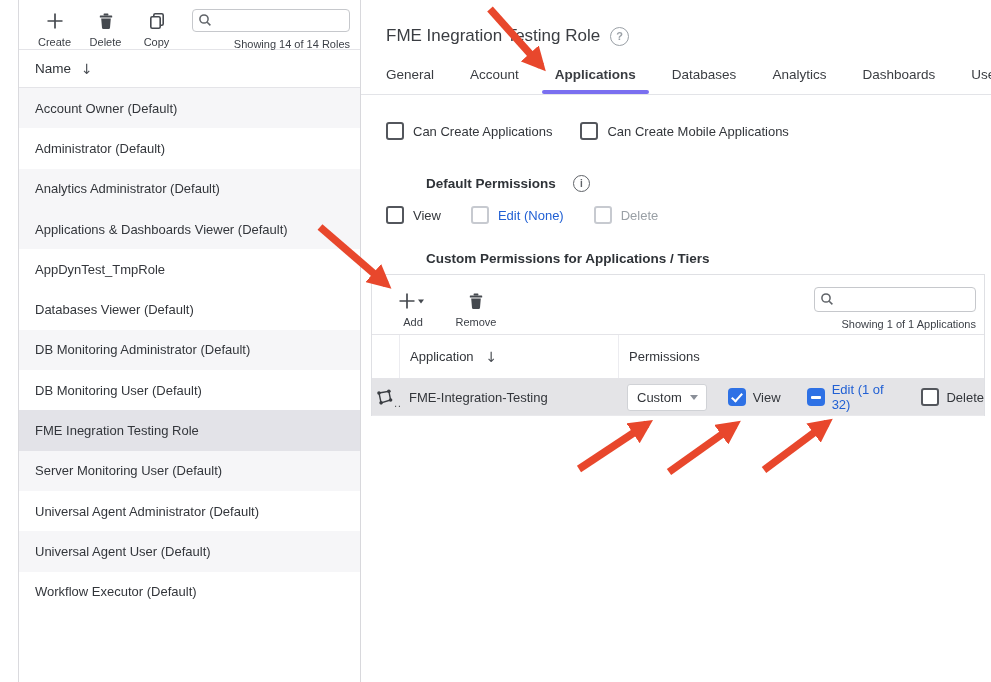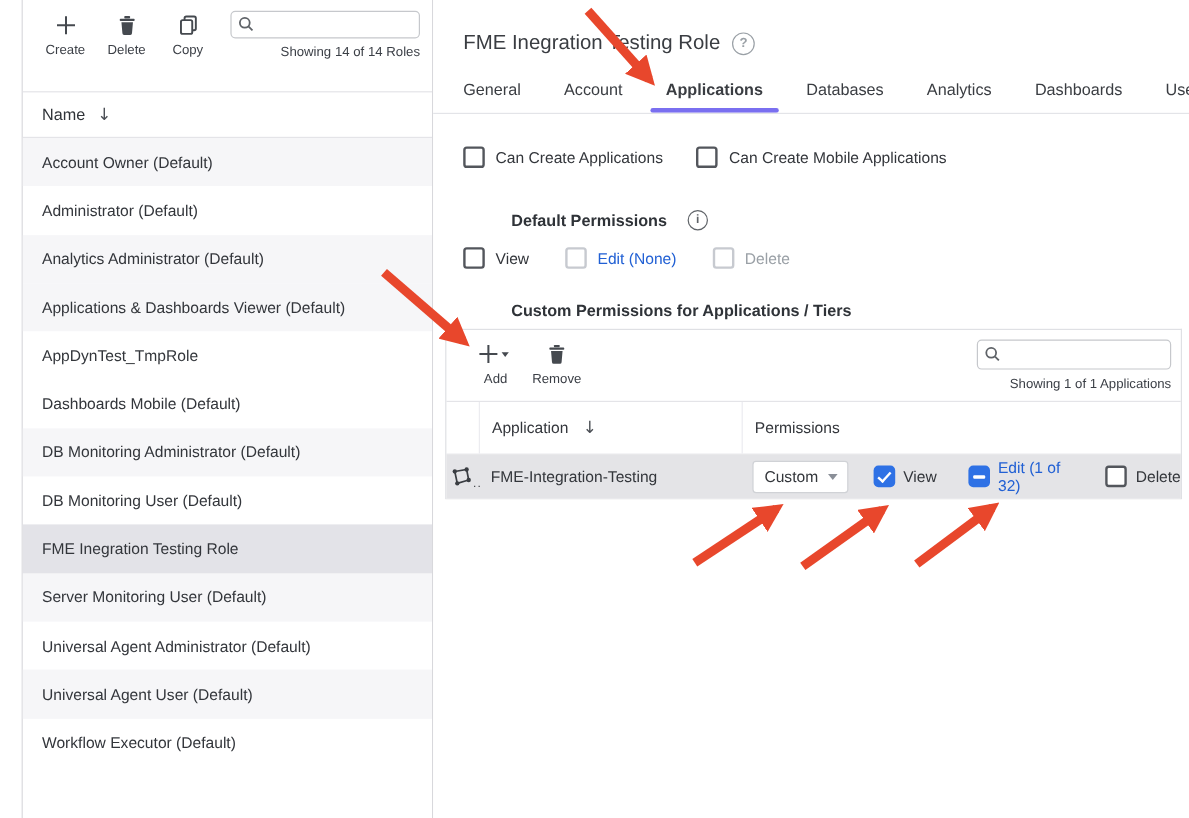--- a/index.html
+++ b/index.html
@@ -1,21 +1,21 @@
 <!DOCTYPE html>
 <html style="--accent: #7a6ff0; --cb-blue: #2e71e5; --link: #2160d4;"><head>
 <meta charset="utf-8">
 <style>
   html,body{margin:0;padding:0;background:#fff;}
   .stage{position:relative;width:991px;height:682px;background:#fff;overflow:hidden;
          font-family:"Liberation Sans",sans-serif;color:#33363b;-webkit-font-smoothing:antialiased;}
   
   .sidebar{position:absolute;left:18px;top:0;width:341px;height:682px;
            border-left:1px solid #dadade;border-right:1px solid #d8d8dc;background:#fff;}
-  .side-toolbar{height:77px;border-bottom:1px solid #e4e4e8;display:flex;align-items:flex-start;
+  .side-toolbar{height:50px;border-bottom:1px solid #e4e4e8;display:flex;align-items:flex-start;
                 padding:9px 10px 0 10px;box-sizing:border-box;}
   .tool-btn{width:51px;display:flex;flex-direction:column;align-items:center;gap:3px;cursor:pointer;}
   .tool-btn .glyph{height:24px;display:flex;align-items:center;justify-content:center;}
   .tool-btn .lbl{font-size:11px;color:#3b3f46;}
   .search-col{margin-left:auto;display:flex;flex-direction:column;align-items:flex-end;width:158px;}
   .search-wrap{position:relative;width:100%;}
   .search-wrap input{width:100%;height:23px;box-sizing:border-box;border:1px solid #c6c8cc;border-radius:4px;
                      padding:0 6px 0 26px;font-size:12px;outline:none;font-family:inherit;}
   .search-wrap .mag{position:absolute;left:6px;top:4px;}
   .showing{font-size:11px;color:#3b3f46;margin-top:6px;}
@@ -52,22 +52,22 @@
   .create-opts{margin-top:27px;gap:28px;}
   .sec-heading{display:flex;align-items:center;gap:17px;margin:35px 0 0 25px;
                font-size:13.5px;font-weight:bold;color:#2f3338;padding-left:40px;}
   .info-icon{width:15px;height:15px;border:1.5px solid #5f6368;border-radius:50%;color:#5f6368;
              font-size:10px;font-style:normal;display:flex;align-items:center;justify-content:center;cursor:pointer;}
   .default-opts{margin-top:14px;gap:30px;}
   .link-text{color:var(--link,#2160d4);}
   .muted{color:#9aa0a6;}
   
   .cp-panel{margin:8px 6px 0 10px;border:1px solid #dfe0e4;border-bottom:none;background:#fff;}
-  .cp-toolbar{height:60px;border-bottom:1px solid #e4e4e8;display:flex;align-items:flex-start;
-              padding:8px 8px 0 18px;box-sizing:border-box;}
+  .cp-toolbar{height:60px;border-bottom:1px solid #e4e4e8;display:flex;align-items:center;
+              padding:8px 8px 0 18px;box-sizing:border-box;gap:12px;}
   .cp-toolbar .tool-btn{width:46px;}
   .cp-search-col{margin-left:auto;display:flex;flex-direction:column;align-items:flex-end;width:162px;}
   .cp-search-col input{height:25px;}
   .tbl-header{display:flex;height:43px;border-bottom:1px solid #e4e4e8;font-size:13px;color:#33363b;}
   .col-icon{width:27px;flex:none;border-right:1px solid #ececf0;}
   .col-app{width:208px;flex:none;display:flex;align-items:center;gap:12px;padding-left:10px;
            border-right:1px solid #ececf0;cursor:pointer;}
   .col-perm{flex:1;display:flex;align-items:center;padding-left:10px;}
   .tbl-row{display:flex;height:36px;background:#e4e4e7;align-items:center;font-size:13px;
            border-bottom:1px solid #e9e9ec;}
@@ -138,21 +138,21 @@
       <span>Name</span>
       <span class="arrow-glyph">↓</span>
     </div>
 
     <div>
       <div class="role-item alt">Account Owner (Default)</div>
       <div class="role-item">Administrator (Default)</div>
       <div class="role-item alt">Analytics Administrator (Default)</div>
       <div class="role-item alt">Applications &amp; Dashboards Viewer (Default)</div>
       <div class="role-item">AppDynTest_TmpRole</div>
-      <div class="role-item">Dashboards Mobile (Default)</div>
+      <div class="role-item">Databases Viewer (Default)</div>
       <div class="role-item alt">DB Monitoring Administrator (Default)</div>
       <div class="role-item">DB Monitoring User (Default)</div>
       <div class="role-item selected">FME Inegration Testing Role</div>
       <div class="role-item alt">Server Monitoring User (Default)</div>
       <div class="role-item">Universal Agent Administrator (Default)</div>
       <div class="role-item alt">Universal Agent User (Default)</div>
       <div class="role-item">Workflow Executor (Default)</div>
     </div>
   </div>
 

